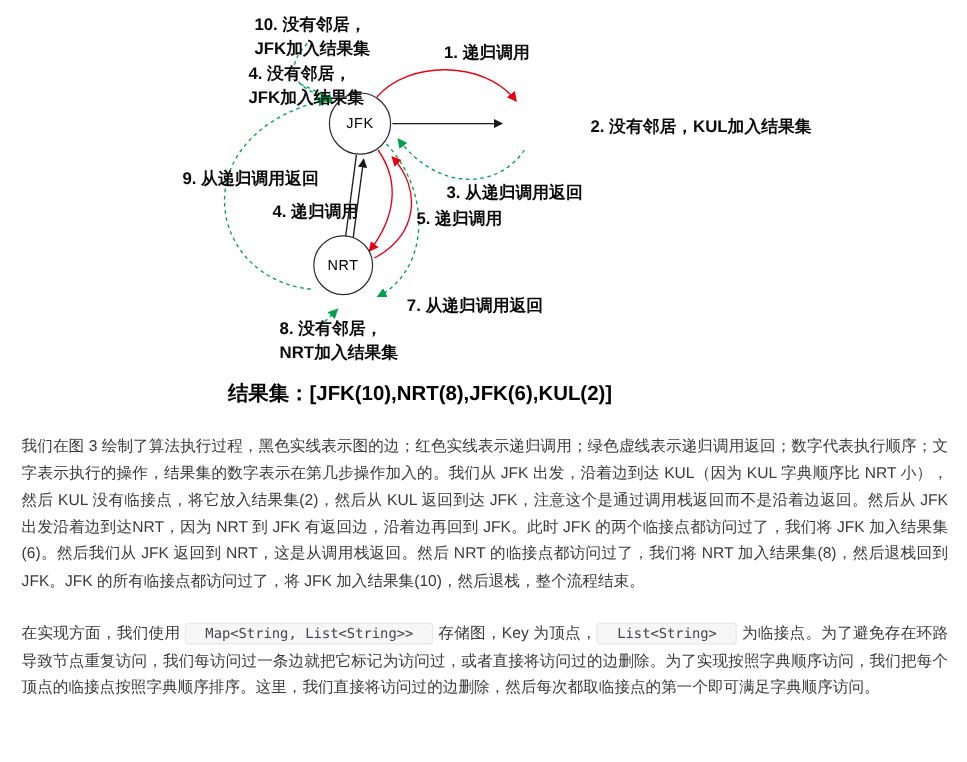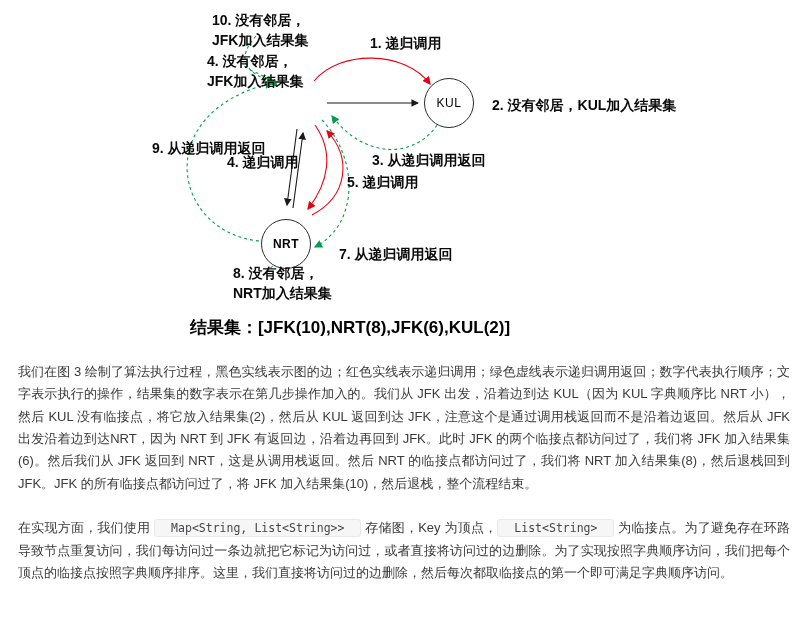--- a/index.html
+++ b/index.html
@@ -14,32 +14,32 @@
   .edge { stroke:#1a1a1a; stroke-width:1.1; fill:none; }
   .call { stroke:#e60012; stroke-width:1.1; fill:none; }
   .ret  { stroke:#00a04a; stroke-width:1.1; fill:none; stroke-dasharray:3 3; }
   .node {
     position:absolute; border:1px solid #2b2b2b; border-radius:50%;
     background:#fff; display:flex; align-items:center; justify-content:center;
     font-size:12px; color:#000; letter-spacing:0.5px;
   }
   .node-jfk { left:274px; top:77px;  width:52px; height:52px; }
   .node-kul { left:424px; top:78px;  width:50px; height:50px; }
-  .node-nrt { left:261px; top:219px; width:50px; height:50px;font-weight:bold; }
+  .node-nrt { left:261px; top:196px; width:50px; height:50px; }
   .lbl {
     position:absolute; font-size:14px; line-height:1.4; color:#0a0a0a;
     font-weight:700; white-space:pre-line;
   }
   .lbl-10 { left:212px; top:11px; }
   .lbl-6  { left:207px; top:52px; }
   .lbl-1  { left:346px; top:34px;margin-left:24px; }
   .lbl-2  { left:492px; top:96px; }
   .lbl-3  { left:372px; top:151px; }
   .lbl-9  { left:152px; top:139px; }
-  .lbl-4  { left:227px; top:153px; }
+  .lbl-4  { left:227px; top:167px; }
   .lbl-5  { left:347px; top:173px; }
   .lbl-7  { left:339px; top:245px; }
   .lbl-8  { left:233px; top:264px; }
   .result {
     width:700px; margin:14px 0 0 0; text-align:center;
     font-size:17px; font-weight:700; color:#000;
   }
   .body-text {
     margin:22px 16px 0 18px; font-size:13px; line-height:1.72;
     text-align:justify; color:#3a3a3a;
@@ -76,21 +76,21 @@
     <path class="call" d="M 312 215 C 348 196, 352 158, 327 131" marker-end="url(#arrR)"></path>
 
     <path class="ret" d="M 437 125 C 415 158, 365 160, 332 116" marker-end="url(#arrG)"></path>
     <path class="ret" d="M 322 120 C 360 160, 358 225, 315 247" marker-end="url(#arrG)"></path>
     <path class="ret" d="M 259 241 C 172 232, 150 112, 272 83" marker-end="url(#arrG)"></path>
     <path class="ret" d="M 250 70 C 262 75, 270 79, 277 86" marker-end="url(#arrG)"></path>
     <path class="ret" d="M 256 36 C 236 58, 244 73, 274 82" marker-end="url(#arrG)"></path>
     <path class="ret" d="M 266 272 C 271 268, 276 263, 281 258" marker-end="url(#arrG)"></path>
   </svg>
 
-  <div class="node node-kul">KUL</div>
+  <div class="node node-jfk">JFK</div>
   <div class="node node-nrt">NRT</div>
 
   <div class="lbl lbl-10">10. 没有邻居，
 JFK加入结果集</div>
   <div class="lbl lbl-6">4. 没有邻居，
 JFK加入结果集</div>
   <div class="lbl lbl-1">1. 递归调用</div>
   <div class="lbl lbl-2">2. 没有邻居，KUL加入结果集</div>
   <div class="lbl lbl-3">3. 从递归调用返回</div>
   <div class="lbl lbl-9">9. 从递归调用返回</div>

